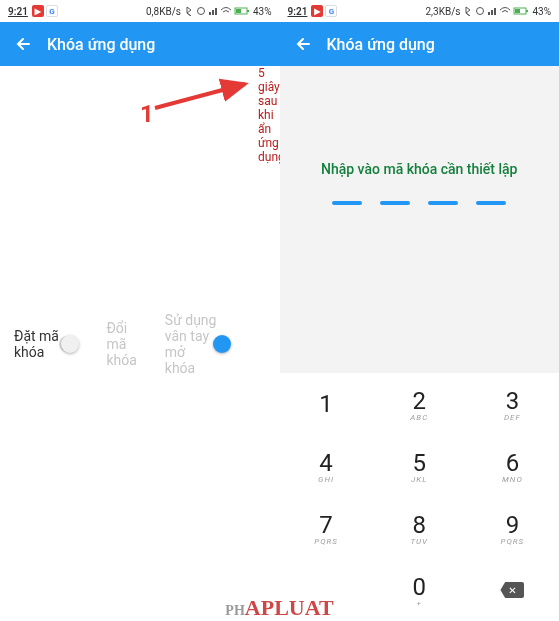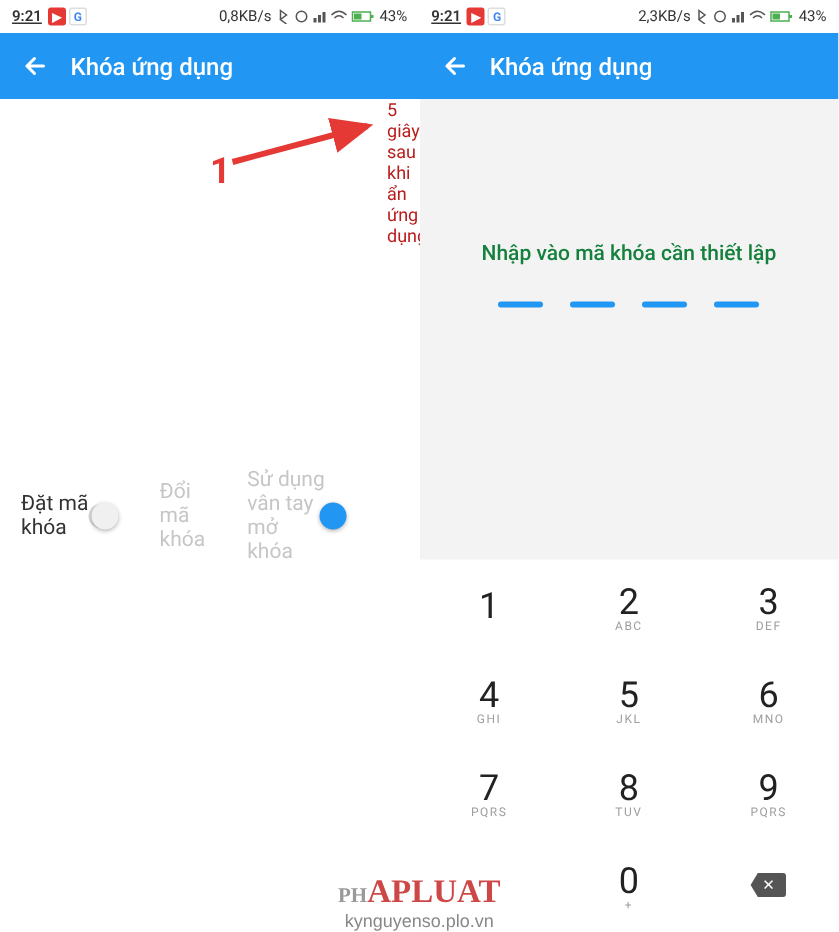--- a/index.html
+++ b/index.html
@@ -33,21 +33,21 @@
 .num-1 { position: absolute; top: 100px; left: 140px; color: #e53935; font-size: 24px; font-weight: bold; pointer-events: none; }
 
 
 .pin-area { flex: 1; background: #f3f3f3; position: relative; display: flex; flex-direction: column; align-items: center; }
 .pin-title { margin-top: 95px; font-size: 14px; color: #15803d; font-weight: 500; }
 .pin-dashes { display: flex; gap: 18px; margin-top: 24px; }
 .dash { width: 30px; height: 4px; background: #2196f3; border-radius: 2px; }
 .pin-warn { margin-top: 30px; font-size: 12px; color: #f44336; padding: 0 6px; text-align: center; }
 .keypad { background: #fff; margin-top: auto; display: grid; grid-template-columns: repeat(3, 1fr); grid-template-rows: repeat(4, 62px); width: 100%; }
 .key { display: flex; flex-direction: column; align-items: center; justify-content: center; font-size: 24px; color: #222; position: relative; }
-.key-letters { font-size: 8px; color: #9e9e9e; letter-spacing: 1px; margin-top: -2px; }
+.key-letters { font-size: 8px; color: #9e9e9e; letter-spacing: 1px; margin-top: -2px; font-style: italic; }
 .backspace { width: 24px; height: 16px; background: #555; border-radius: 2px 2px 2px 2px; clip-path: polygon(20% 0, 100% 0, 100% 100%, 20% 100%, 0 50%); display: flex; align-items: center; justify-content: center; color: #fff; font-size: 10px; }
 
 .watermark { position: absolute; bottom: 0; left: 0; right: 0; text-align: center; pointer-events: none; }
 .wm-logo { font-family: Georgia, serif; font-size: 22px; color: #c62828; font-weight: bold; opacity: .85; }
 .wm-logo .small { font-size: 14px; color: #888; }
 .wm-url { font-size: 12px; color: #888; font-family: Arial; }
 </style>
 </head>
 <body>
 
@@ -215,14 +215,13 @@
       </div>
     </div>
   </div>
 
 </div>
 
 <div class="watermark">
   <div class="wm-logo">
     <span class="small">PH</span><span>APLUAT</span>
   </div>
-  <div class="wm-url">kynguyenso.plo.vn</div>
 </div>
 
 </body></html>

